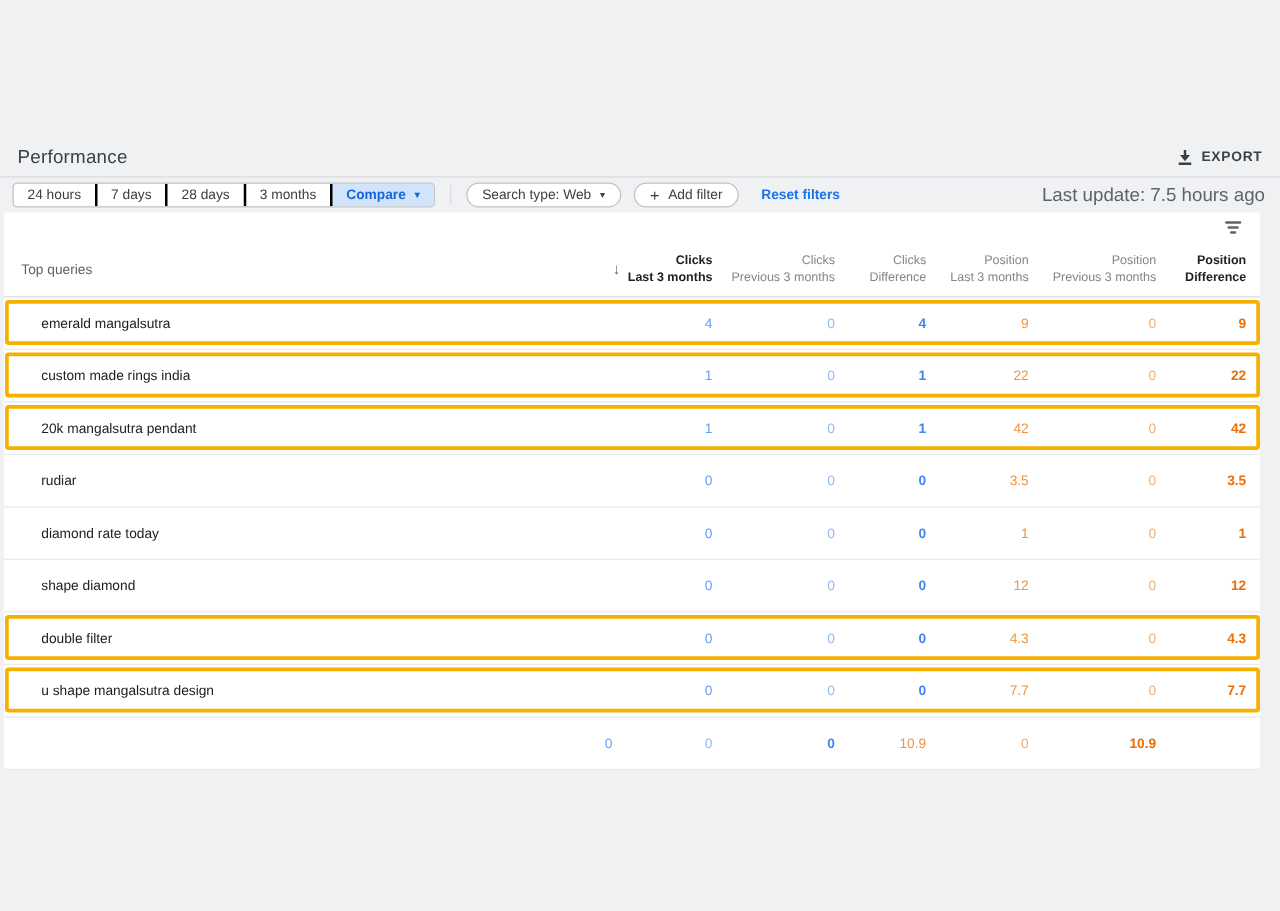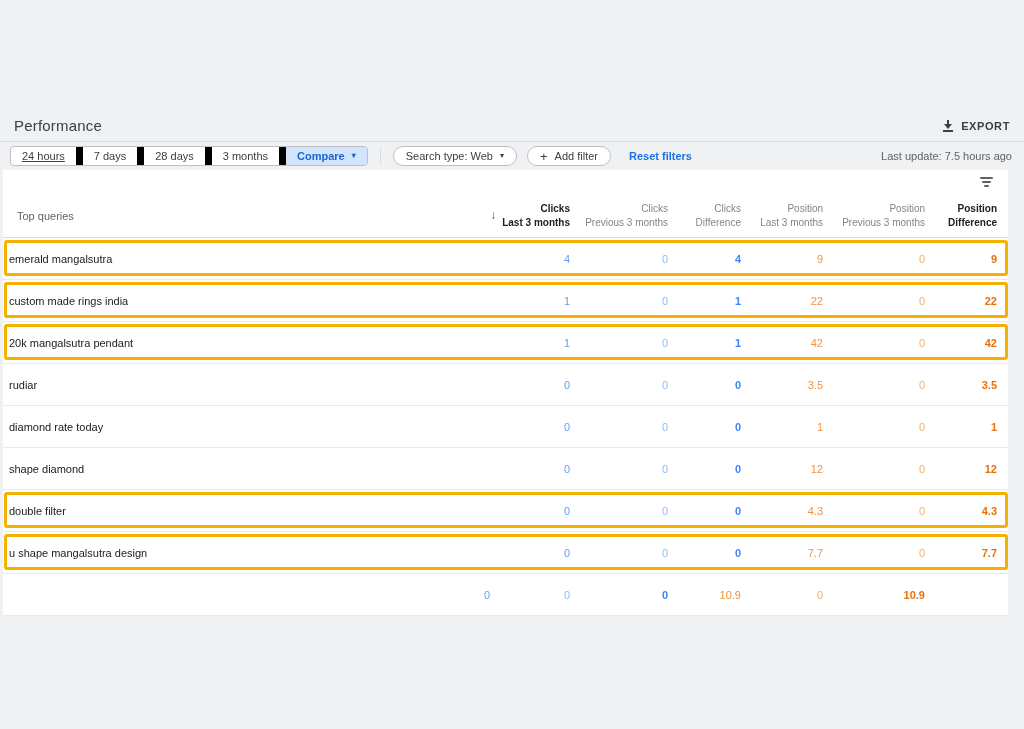--- a/index.html
+++ b/index.html
@@ -37,35 +37,35 @@
     display:flex; align-items:center;
     padding:0 10px 0 10px;
   }
   .seg-group {
     display:flex; align-items:stretch; height:20px;
     border:1px solid #bdc1c6; border-radius:4px; background:#fff; overflow:hidden;
   }
   .seg {
     display:flex; align-items:center; padding:0 11px;
     font-size:11px; color:#3c4043; cursor:pointer; white-space:nowrap;
-    border-left:7px solid #000000;
-  }
-  .seg:first-child { border-left:none;text-decoration:underline; }
+    border-left:2px solid #000000;
+  }
+  .seg:first-child { border-left:none; }
   .seg.selected { background:#d2e3fc; color:#1967d2; font-weight:bold; gap:7px; }
   .caret { font-size:8px; line-height:1; color:inherit; }
   .vdivider { width:1px; height:16px; background:#dadce0; margin:0 12px; }
   .pill {
     display:flex; align-items:center; gap:7px; height:20px;
     border:1px solid #bdc1c6; border-radius:10px; background:#fff;
     padding:0 12px; font-size:11px; color:#3c4043; cursor:pointer; white-space:nowrap;
     margin-right:10px;
   }
   .plus { font-size:13px; color:#3c4043; line-height:1; }
   .reset-link { font-size:11px; color:#1a73e8; font-weight:bold; cursor:pointer; margin-left:8px; }
-  .last-update { margin-left:auto; font-size:11px; color:#5f6368; padding-right:2px; }
+  .last-update { margin-left:auto; font-size:15px; color:#5f6368; padding-right:2px; }
 
   
   .card {
     margin:0 16px 0 3px;
     background:#fff;
     width:1005px;
   }
   .card-toolbar {
     height:24px; display:flex; align-items:center; justify-content:flex-end;
     padding-right:15px;
@@ -99,21 +99,21 @@
     position:relative;
     cursor:pointer;
   }
   .trow.hl::after {
     content:"";
     position:absolute; left:1px; right:0px; top:2px; bottom:3px;
     border:3px solid #f6b100; border-radius:3px;
     pointer-events:none;
   }
   .cell { font-size:11px; }
-  .cell.query { color:#202124; padding-left:6px; overflow:hidden; white-space:nowrap; }
+  .cell.query { color:#202124; padding-left:30px; overflow:hidden; white-space:nowrap; }
   .cell.num { text-align:right; }
   .clicks-last { color:#669df6; }
   .clicks-prev { color:#92b9f9; }
   .clicks-diff { color:#4285f4; font-weight:bold; }
   .pos-last { color:#ef9440; }
   .pos-prev { color:#f4ae6d; }
   .pos-diff { color:#e8710a; font-weight:bold; }
 </style>
 </head>
 <body>

